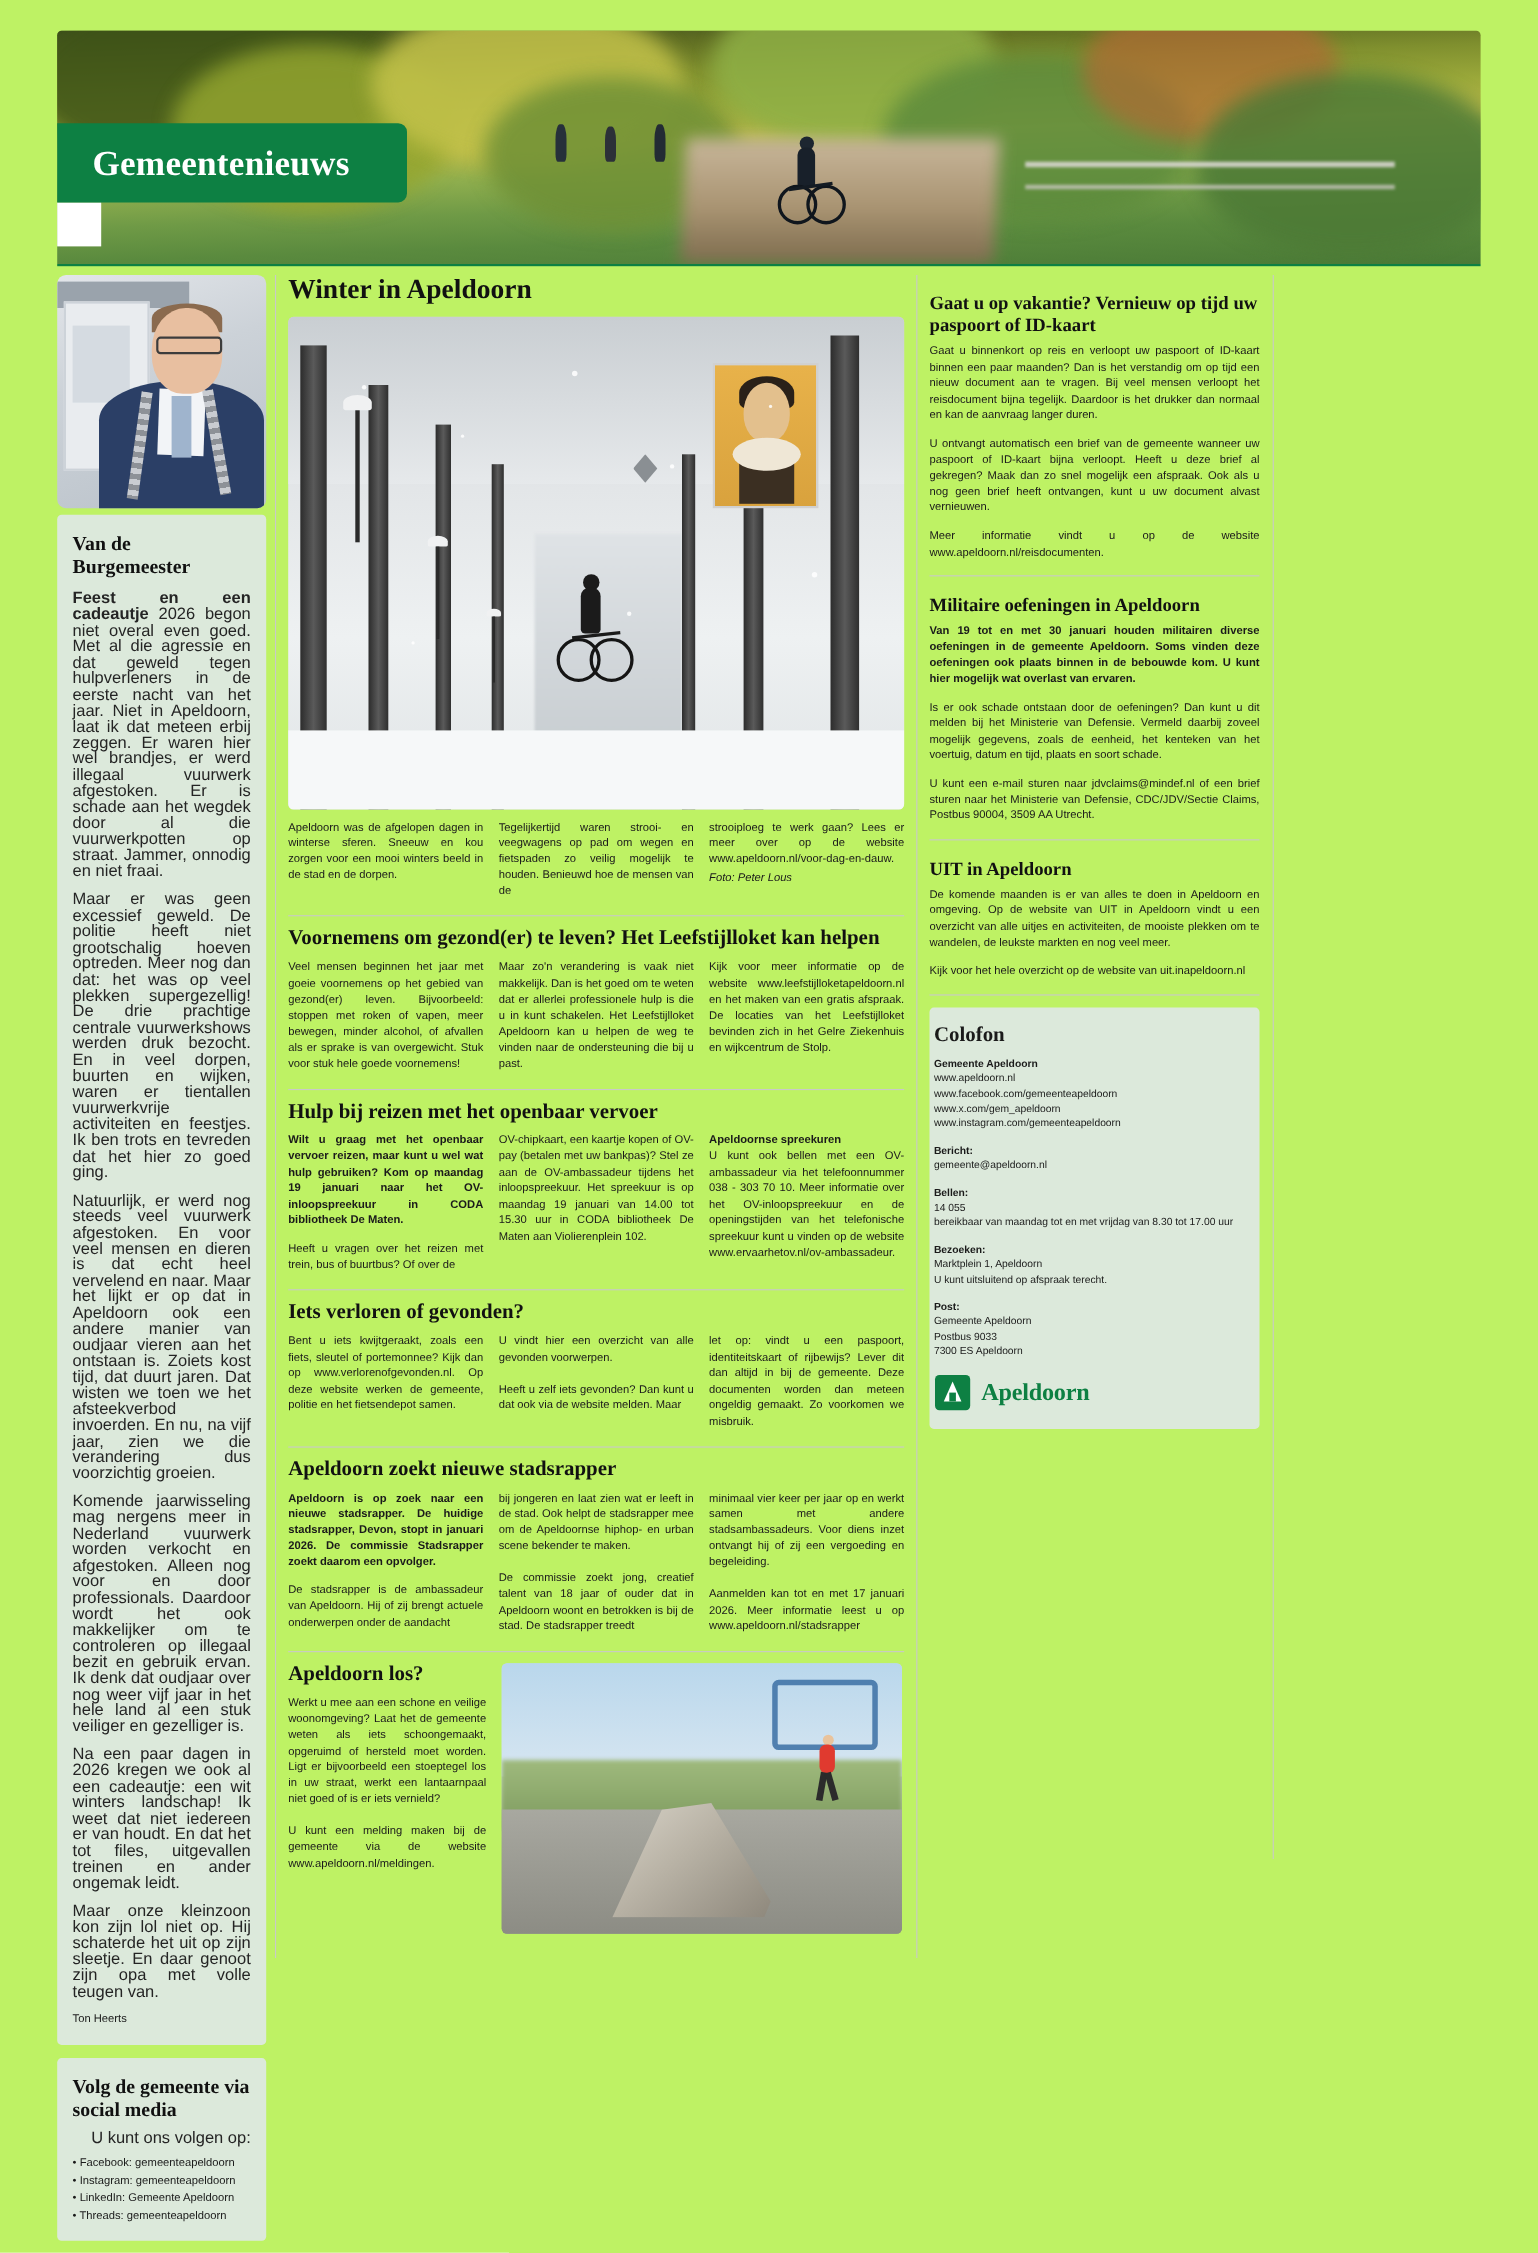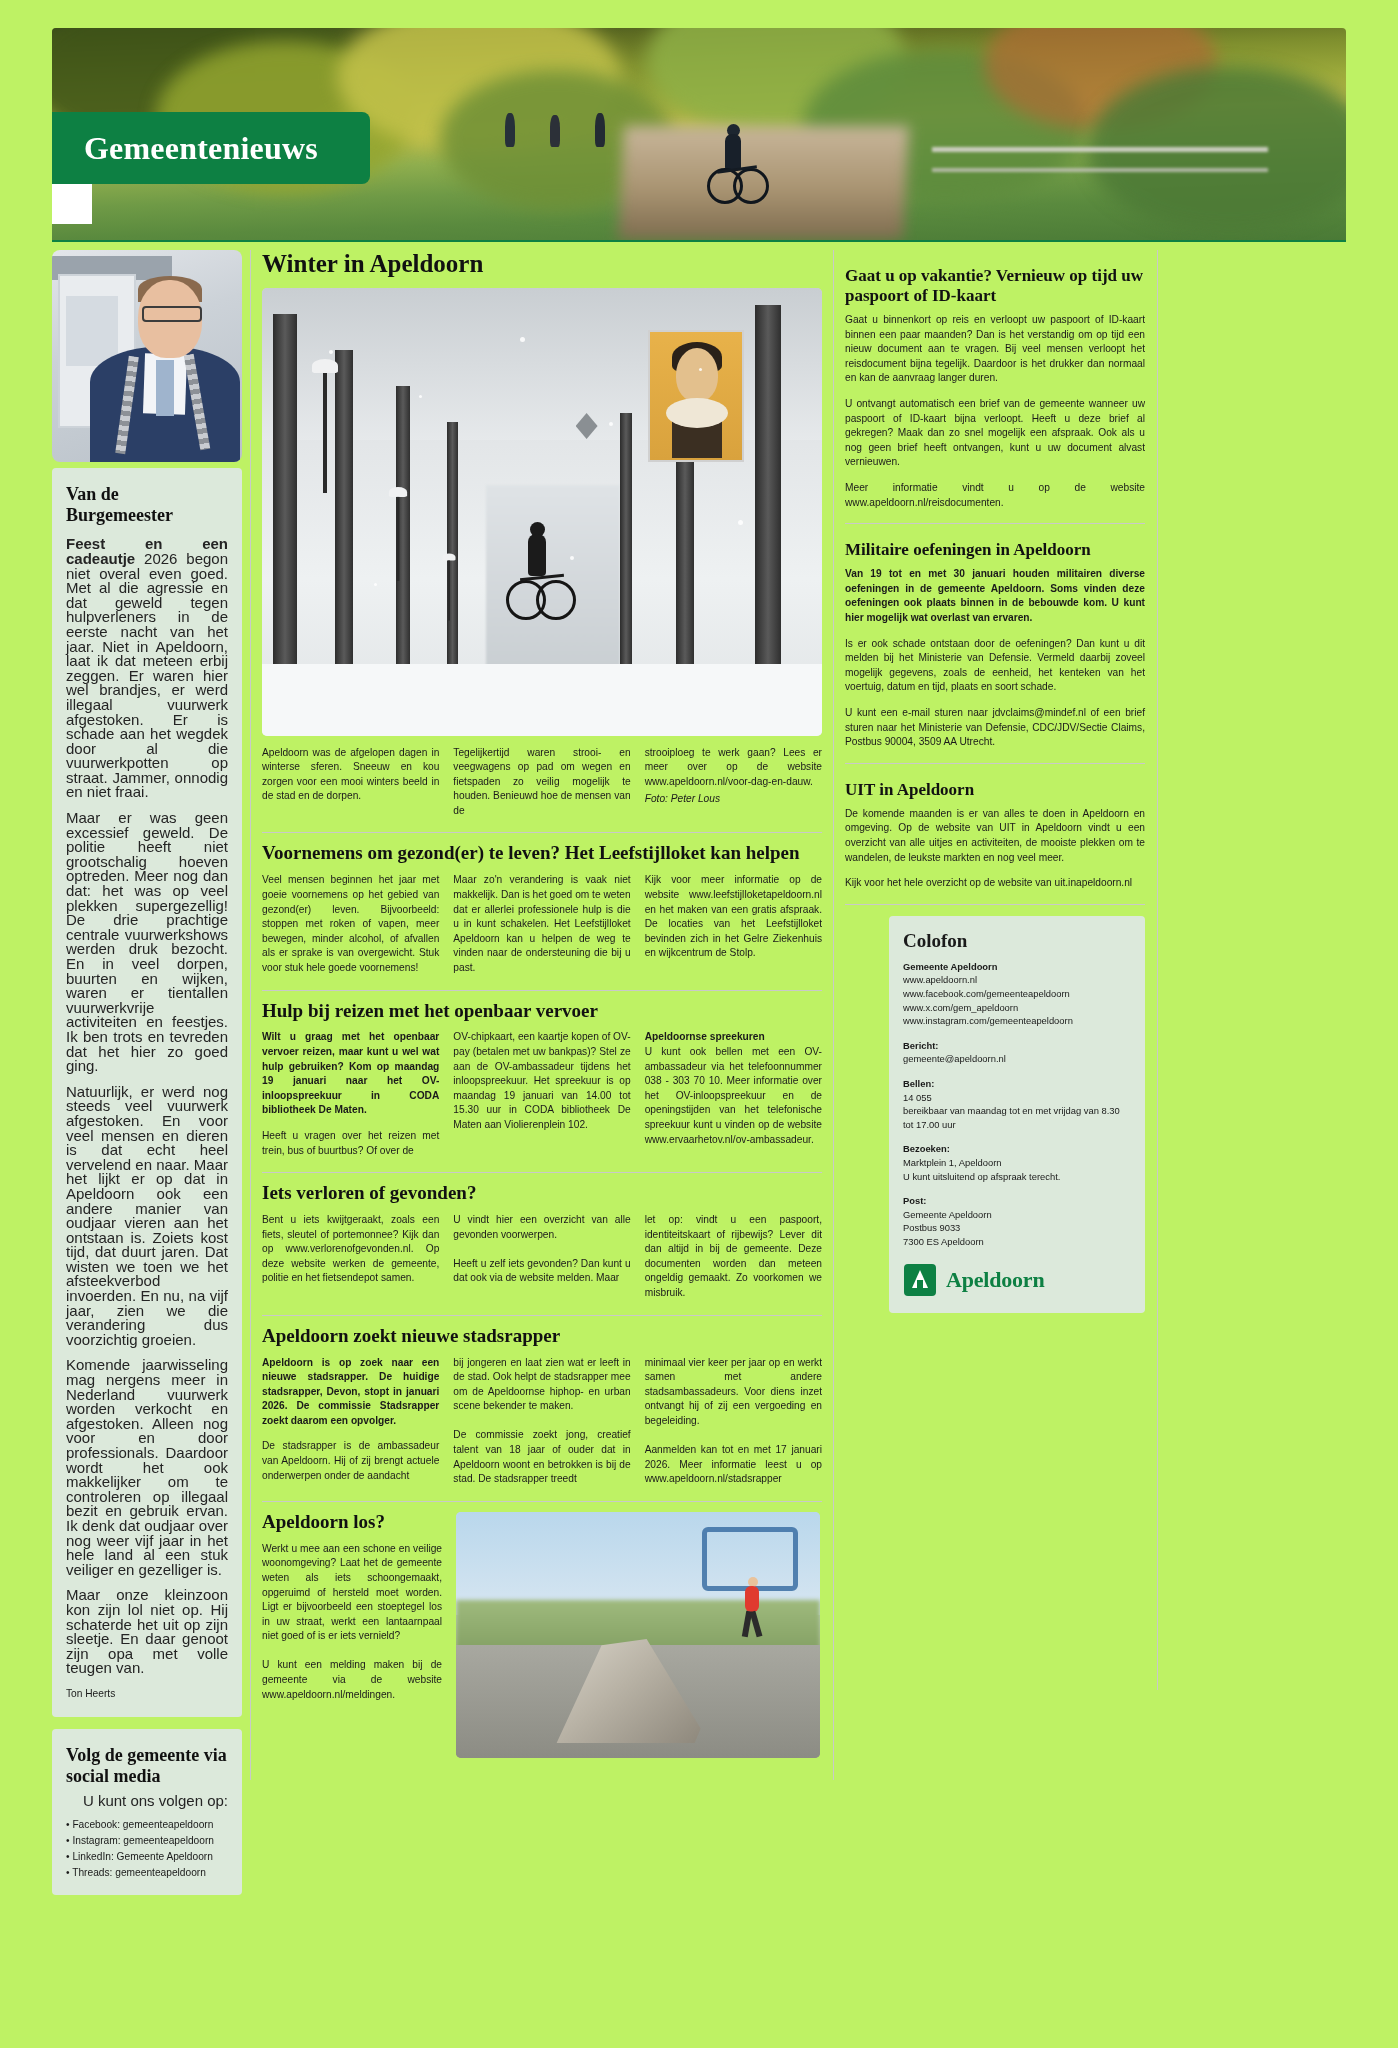--- a/index.html
+++ b/index.html
@@ -191,21 +191,21 @@
 
   .side-title {
     font-family:"Liberation Serif", serif; font-weight:700;
     font-size:17px; line-height:1.18; margin:16px 0 7px 0; color:#111;
   }
   .side-text { font-size:10.2px; line-height:14.6px; text-align:justify; }
   .side-text p { margin:0 0 11px 0; }
   .side-rule { height:1px; background:#c9c9c9; margin:13px 0 11px 0; }
 
   .colofon {
-    background:#dce9db; border-radius:4px; padding:14px 14px 16px 14px;margin-left:44px;
+    background:#dce9db; border-radius:4px; padding:14px 14px 16px 4px;
   }
   .colofon h3 {
     font-family:"Liberation Serif", serif; font-size:19px; font-weight:700;
     margin:0 0 8px 0;
   }
   .colofon .blk { font-size:9.4px; line-height:13.6px; margin-bottom:11px; }
   .colofon .blk b { display:block; }
   .logo-row { display:flex; align-items:center; gap:9px; margin-top:14px; }
   .logo-mark { width:34px; height:34px; position:relative; }
   .logo-word { font-family:"Liberation Serif", serif; font-weight:700; font-size:22px; color:#0d8043; letter-spacing:-.2px; }
@@ -267,20 +267,21 @@
     </div>
 
     <div class="green-panel">
       <div class="panel-title">Van de Burgemeester</div>
       <div class="bodytext">
         <p><b>Feest en een cadeautje</b>
            <span>2026 begon niet overal even goed. Met al die agressie en dat geweld tegen hulpverleners in de eerste nacht van het jaar. Niet in Apeldoorn, laat ik dat meteen erbij zeggen. Er waren hier wel brandjes, er werd illegaal vuurwerk afgestoken. Er is schade aan het wegdek door al die vuurwerkpotten op straat. Jammer, onnodig en niet fraai.</span></p>
         <p>Maar er was geen excessief geweld. De politie heeft niet grootschalig hoeven optreden. Meer nog dan dat: het was op veel plekken supergezellig! De drie prachtige centrale vuurwerkshows werden druk bezocht. En in veel dorpen, buurten en wijken, waren er tientallen vuurwerkvrije activiteiten en feestjes. Ik ben trots en tevreden dat het hier zo goed ging.</p>
         <p>Natuurlijk, er werd nog steeds veel vuurwerk afgestoken. En voor veel mensen en dieren is dat echt heel vervelend en naar. Maar het lijkt er op dat in Apeldoorn ook een andere manier van oudjaar vieren aan het ontstaan is. Zoiets kost tijd, dat duurt jaren. Dat wisten we toen we het afsteekverbod invoerden. En nu, na vijf jaar, zien we die verandering dus voorzichtig groeien.</p>
         <p>Komende jaarwisseling mag nergens meer in Nederland vuurwerk worden verkocht en afgestoken. Alleen nog voor en door professionals. Daardoor wordt het ook makkelijker om te controleren op illegaal bezit en gebruik ervan. Ik denk dat oudjaar over nog weer vijf jaar in het hele land al een stuk veiliger en gezelliger is.</p>
+        <p>Na een paar dagen in 2026 kregen we ook al een cadeautje: een wit winters landschap! Ik weet dat niet iedereen er van houdt. En dat het tot files, uitgevallen treinen en ander ongemak leidt.</p>
         <p>Maar onze kleinzoon kon zijn lol niet op. Hij schaterde het uit op zijn sleetje. En daar genoot zijn opa met volle teugen van.</p>
       </div>
       <div class="signature">Ton Heerts</div>
     </div>
 
     <div class="social-panel">
       <div class="panel-title" style="margin-bottom:8px;">Volg de gemeente via social media</div>
       <div class="bodytext" style="text-align:right;">U kunt ons volgen op:</div>
       <div class="social-list">
         <div>• Facebook: gemeenteapeldoorn</div>

